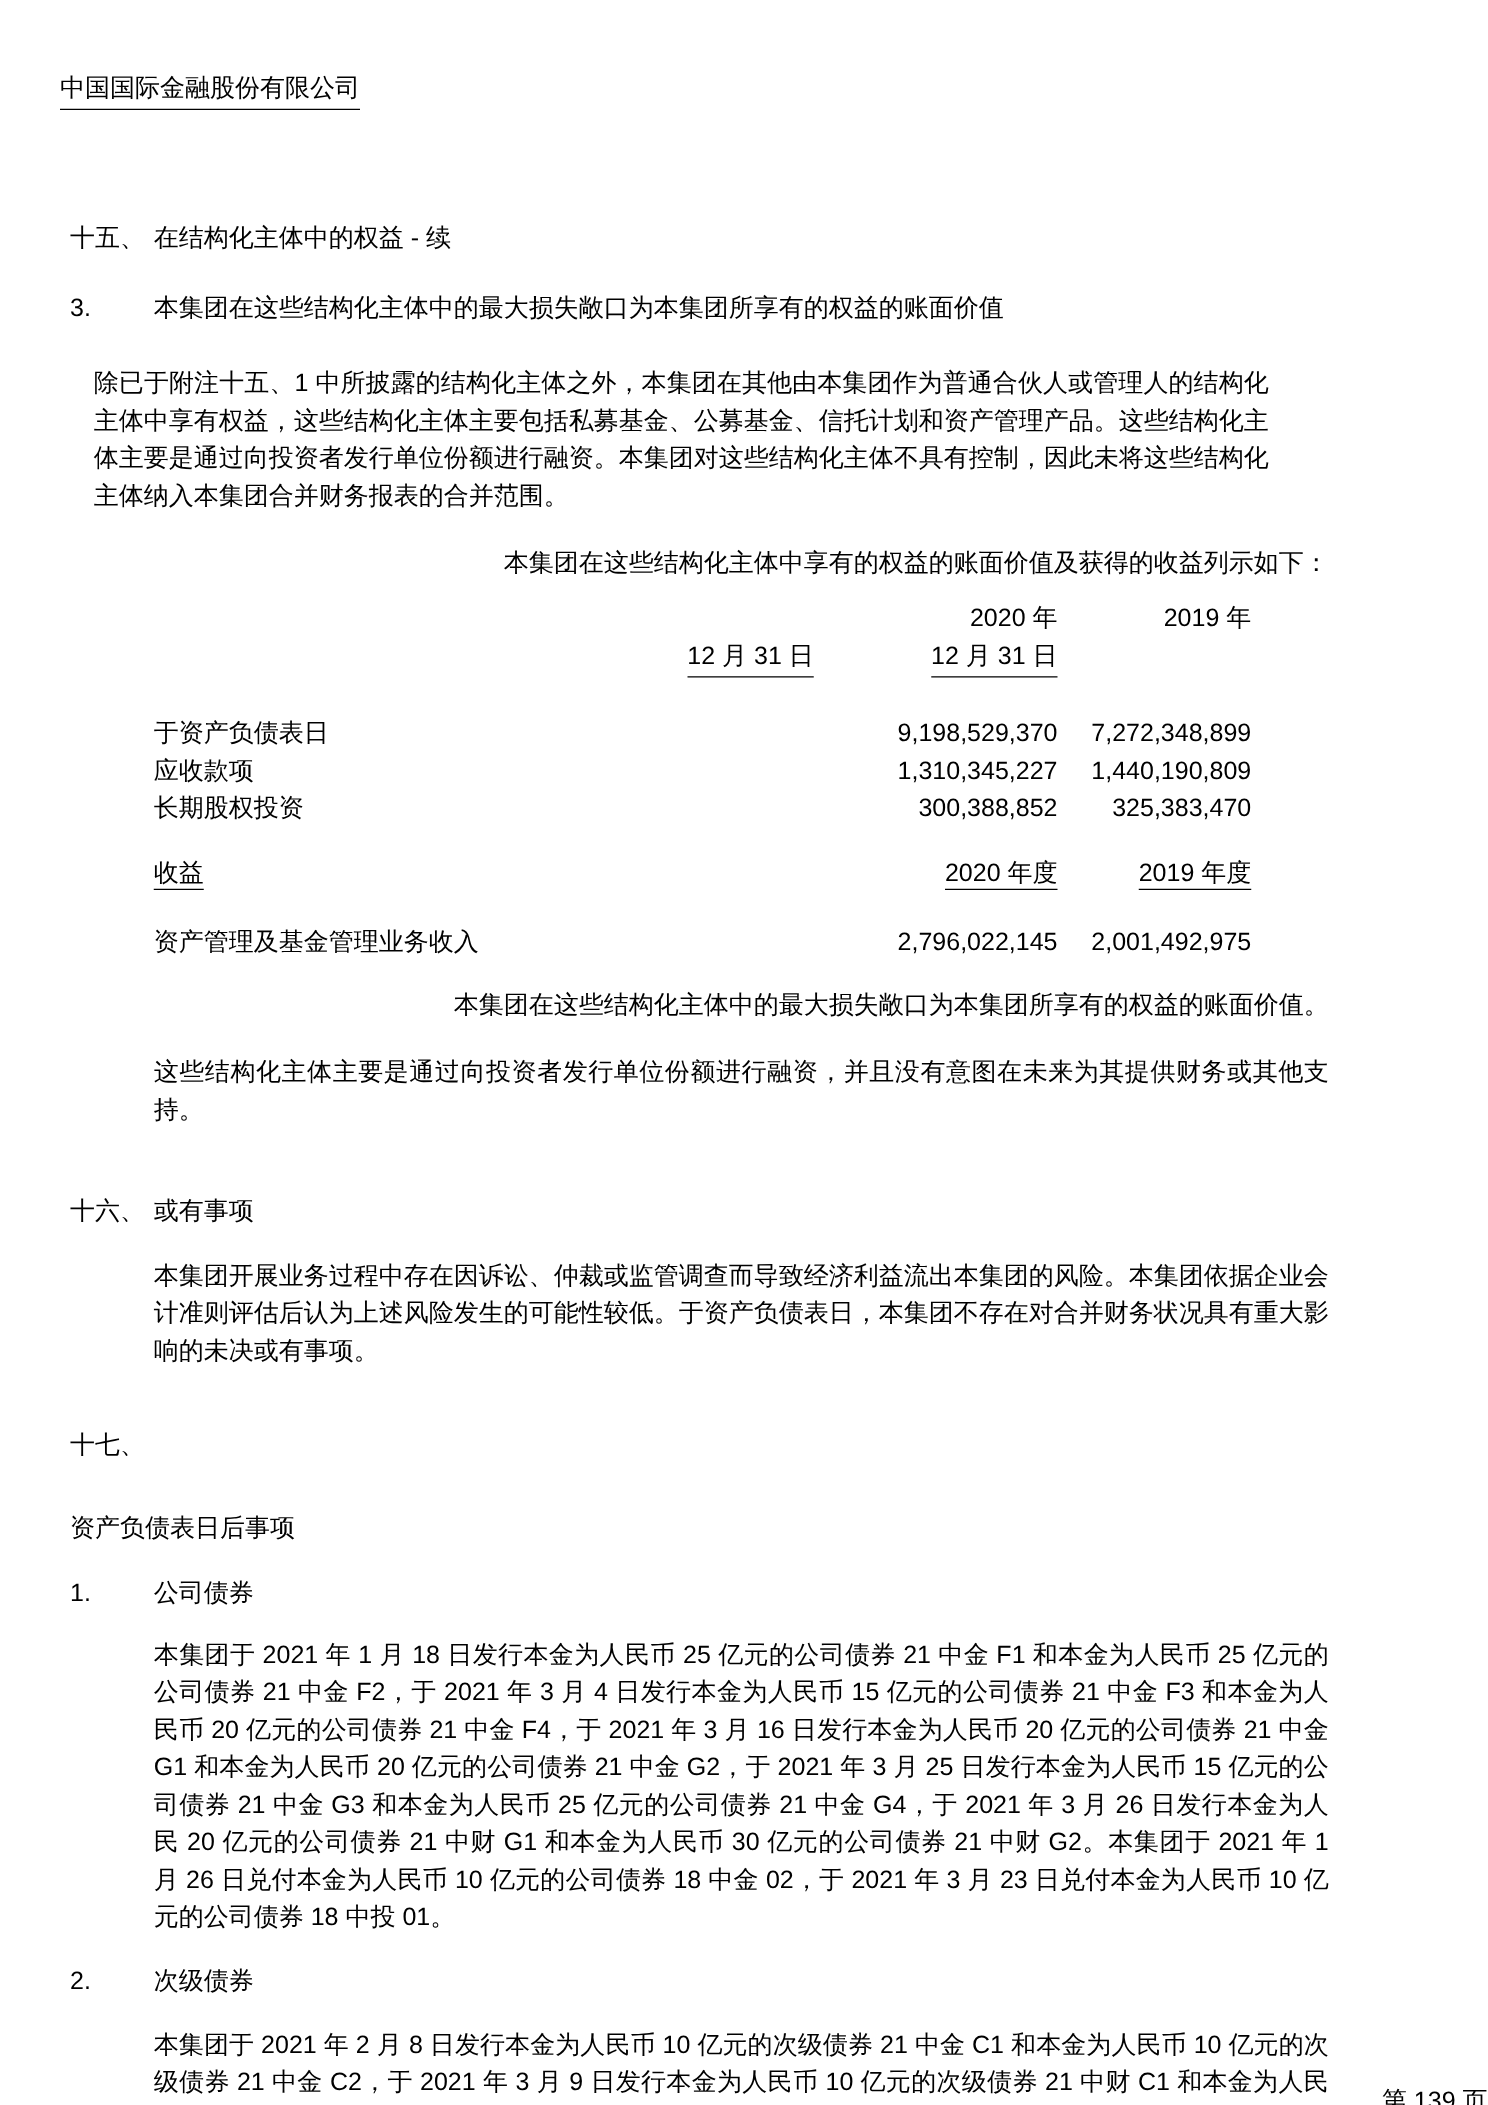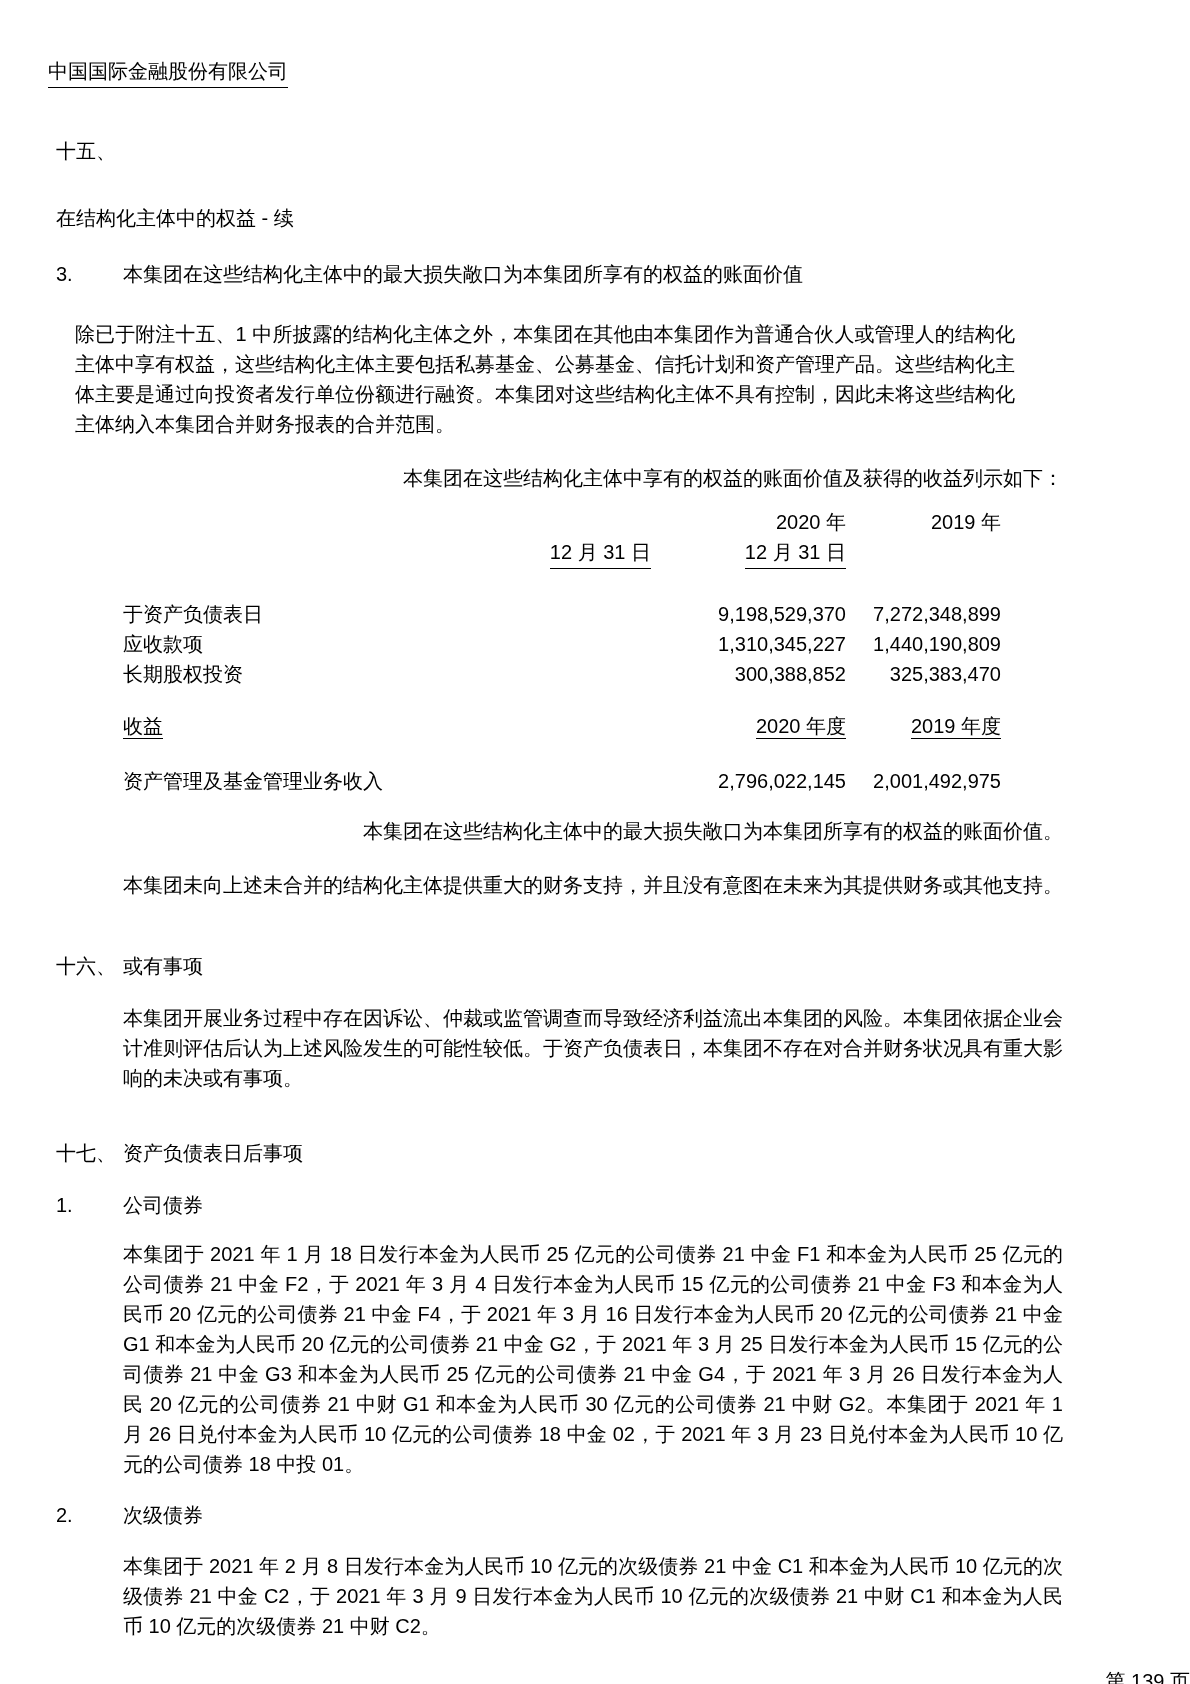--- a/index.html
+++ b/index.html
@@ -9,30 +9,30 @@
     font-size:20px;line-height:30px;position:relative;overflow:hidden;
   }
   .page{padding:56px 85px 0 48px;}
   .company{display:inline-block;border-bottom:1.5px solid #000;padding-bottom:1px;}
   .sec{display:flex;margin-left:8px;}
   .sec .num{flex:0 0 67px;}
   .item{display:flex;margin-left:8px;}
   .item .num{flex:0 0 67px;}
   .para{margin-left:75px;width:940px;text-align:justify;}
   .para.nojust{text-align:right;}
-  .mt-h15{margin-top:48px;flex-direction:column;}
+  .mt-h15{margin-top:88px;}
   .mt-item3{margin-top:26px;}
   .mt-para1{margin-top:30px;margin-left:27px;}
   .mt-para2{margin-top:24px;}
   .mt-table{margin-top:14px;}
   .mt-para3{margin-top:20px;}
   .mt-para4{margin-top:24px;}
   .mt-h16{margin-top:51px;}
   .mt-para16{margin-top:22px;}
-  .mt-h17{margin-top:45px;}
+  .mt-h17{margin-top:45px;flex-direction:column;}
   .mt-item1{margin-top:22px;}
   .mt-bond{margin-top:19px;}
   .mt-item2{margin-top:21px;}
   .mt-sub{margin-top:21px;}
   
   .fintable{margin-left:75px;width:878px;display:grid;grid-template-columns:1fr 195px 155px;}
   .fintable .c2,.fintable .c3{text-align:right;}
   .hdr-stack{display:inline-block;text-align:center;}
   .u{border-bottom:1.5px solid #000;padding-bottom:1px;}
   .rowgap-lg{height:30px;grid-column:1 / span 3;}
@@ -94,21 +94,21 @@
 
     <div class="rowgap-inc"></div>
 
     <div class="c1">资产管理及基金管理业务收入</div>
     <div class="c2">2,796,022,145</div>
     <div class="c3">2,001,492,975</div>
   </div>
 
   <div class="para nojust mt-para3">本集团在这些结构化主体中的最大损失敞口为本集团所享有的权益的账面价值。</div>
 
-  <div class="para mt-para4">本集团未向上述未合并的结构化主体提供重大的财务支持，并且没有意图在未来为其提供财务或其他支持。</div>
+  <div class="para mt-para4">这些结构化主体主要是通过向投资者发行单位份额进行融资，并且没有意图在未来为其提供财务或其他支持。</div>
 
   <div class="sec mt-h16">
     <span class="num">十六、</span>
     <span>或有事项</span>
   </div>
 
   <div class="para mt-para16">本集团开展业务过程中存在因诉讼、仲裁或监管调查而导致经济利益流出本集团的风险。本集团依据企业会计准则评估后认为上述风险发生的可能性较低。于资产负债表日，本集团不存在对合并财务状况具有重大影响的未决或有事项。</div>
 
   <div class="sec mt-h17">
     <span class="num">十七、</span>

